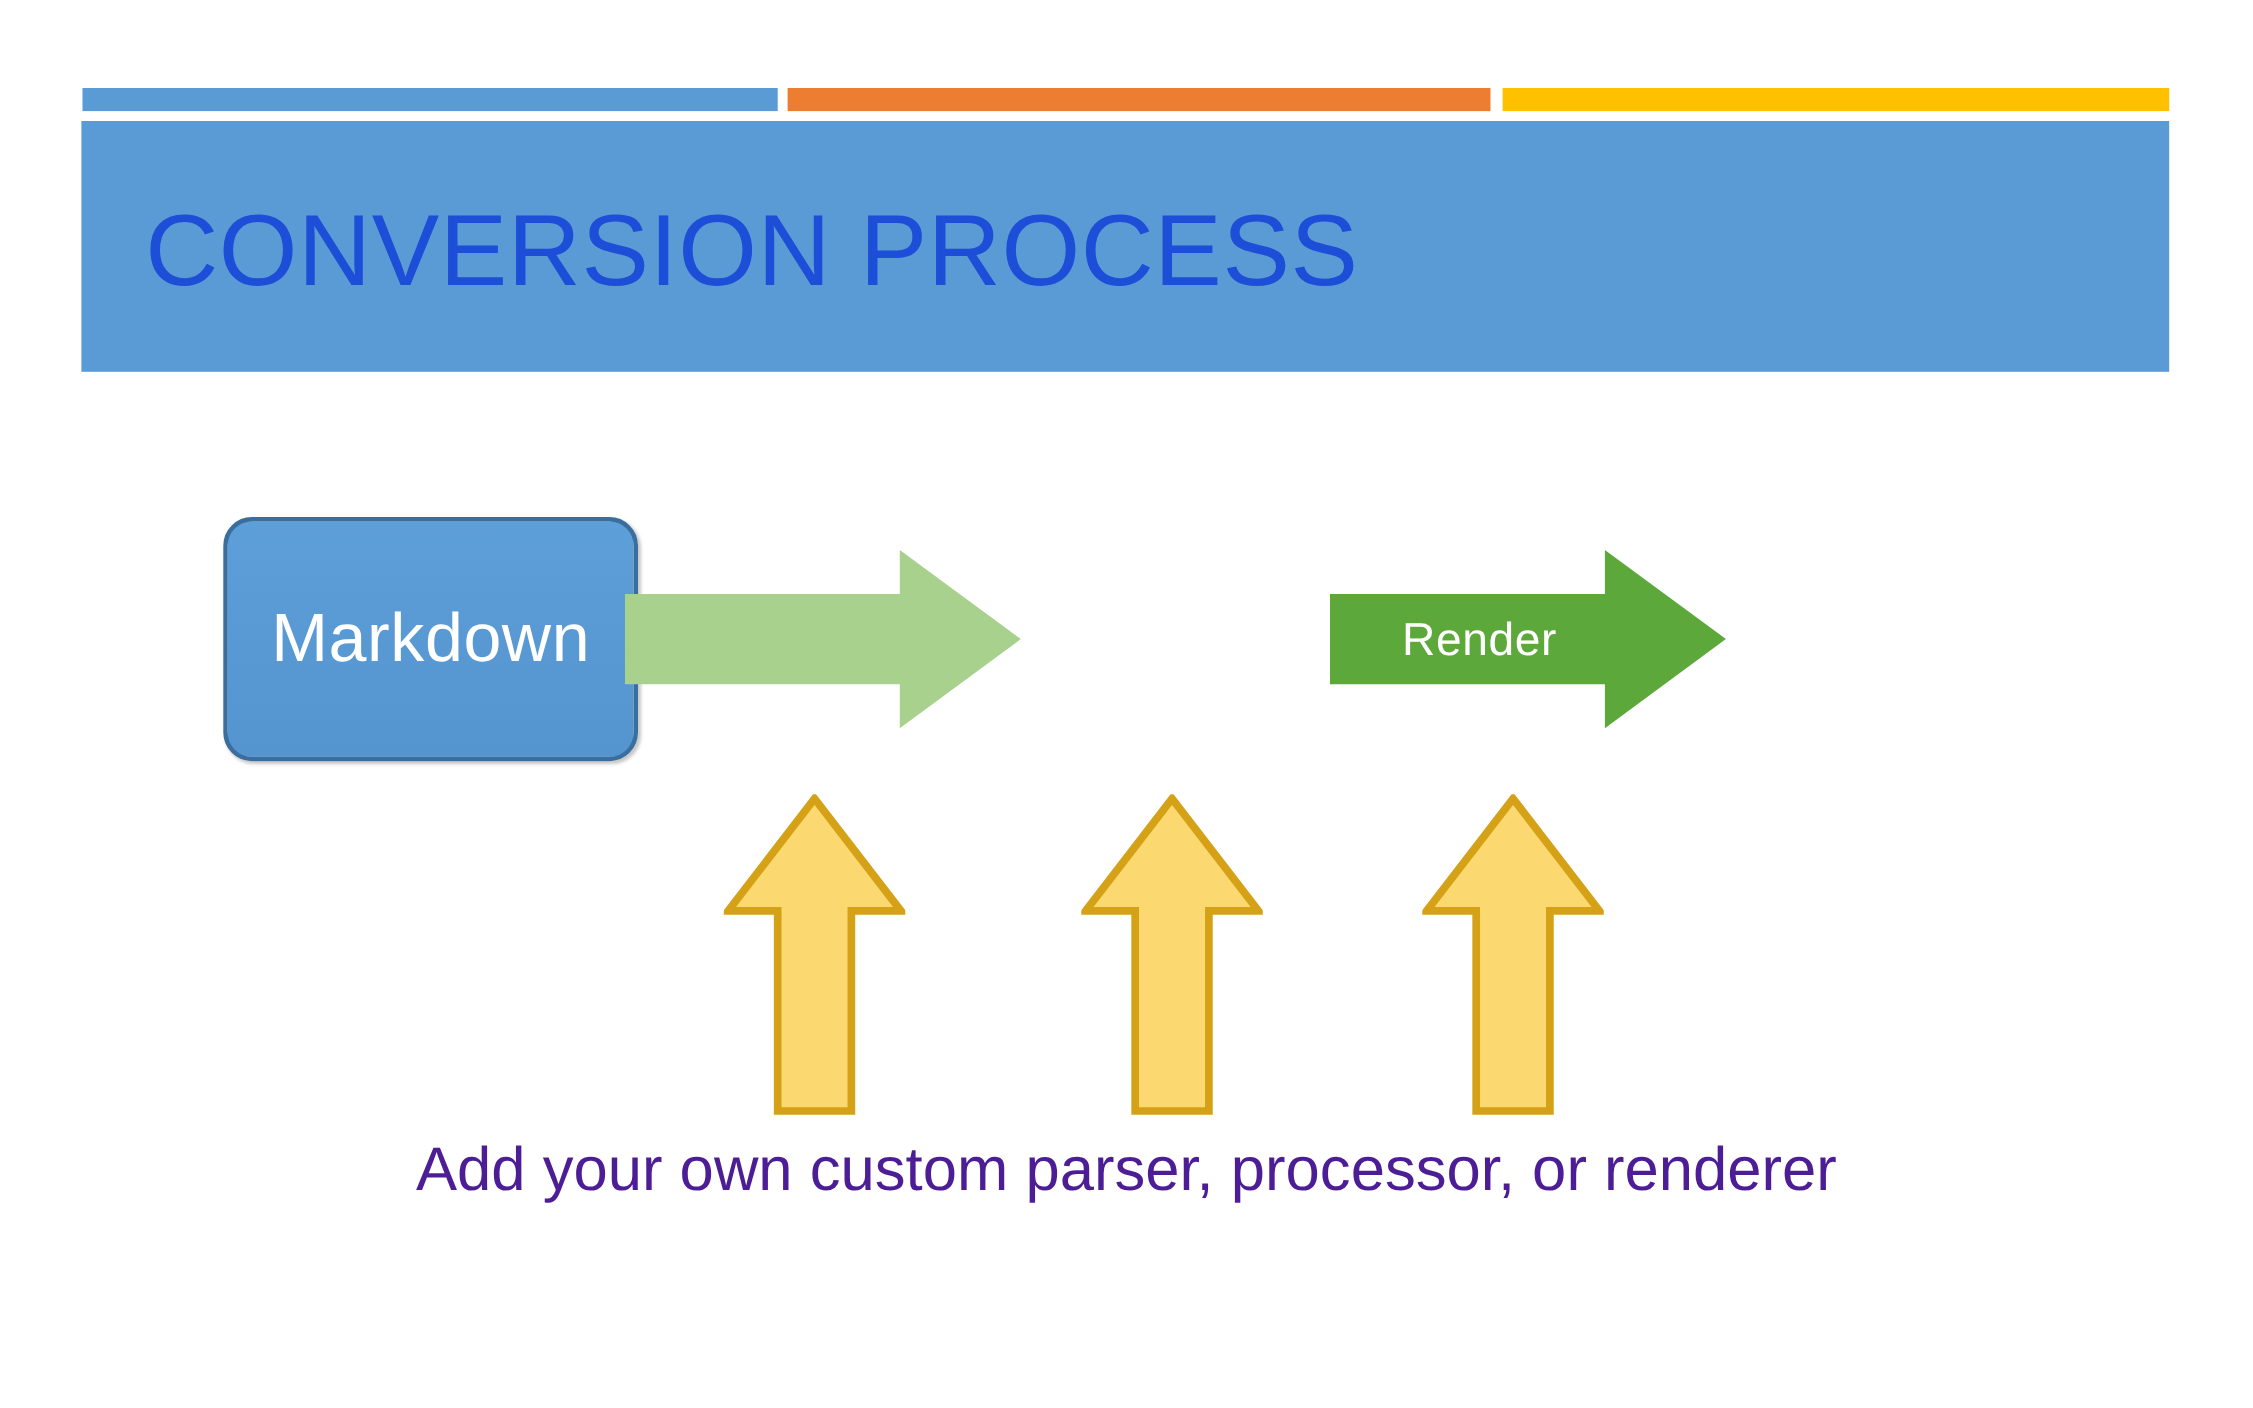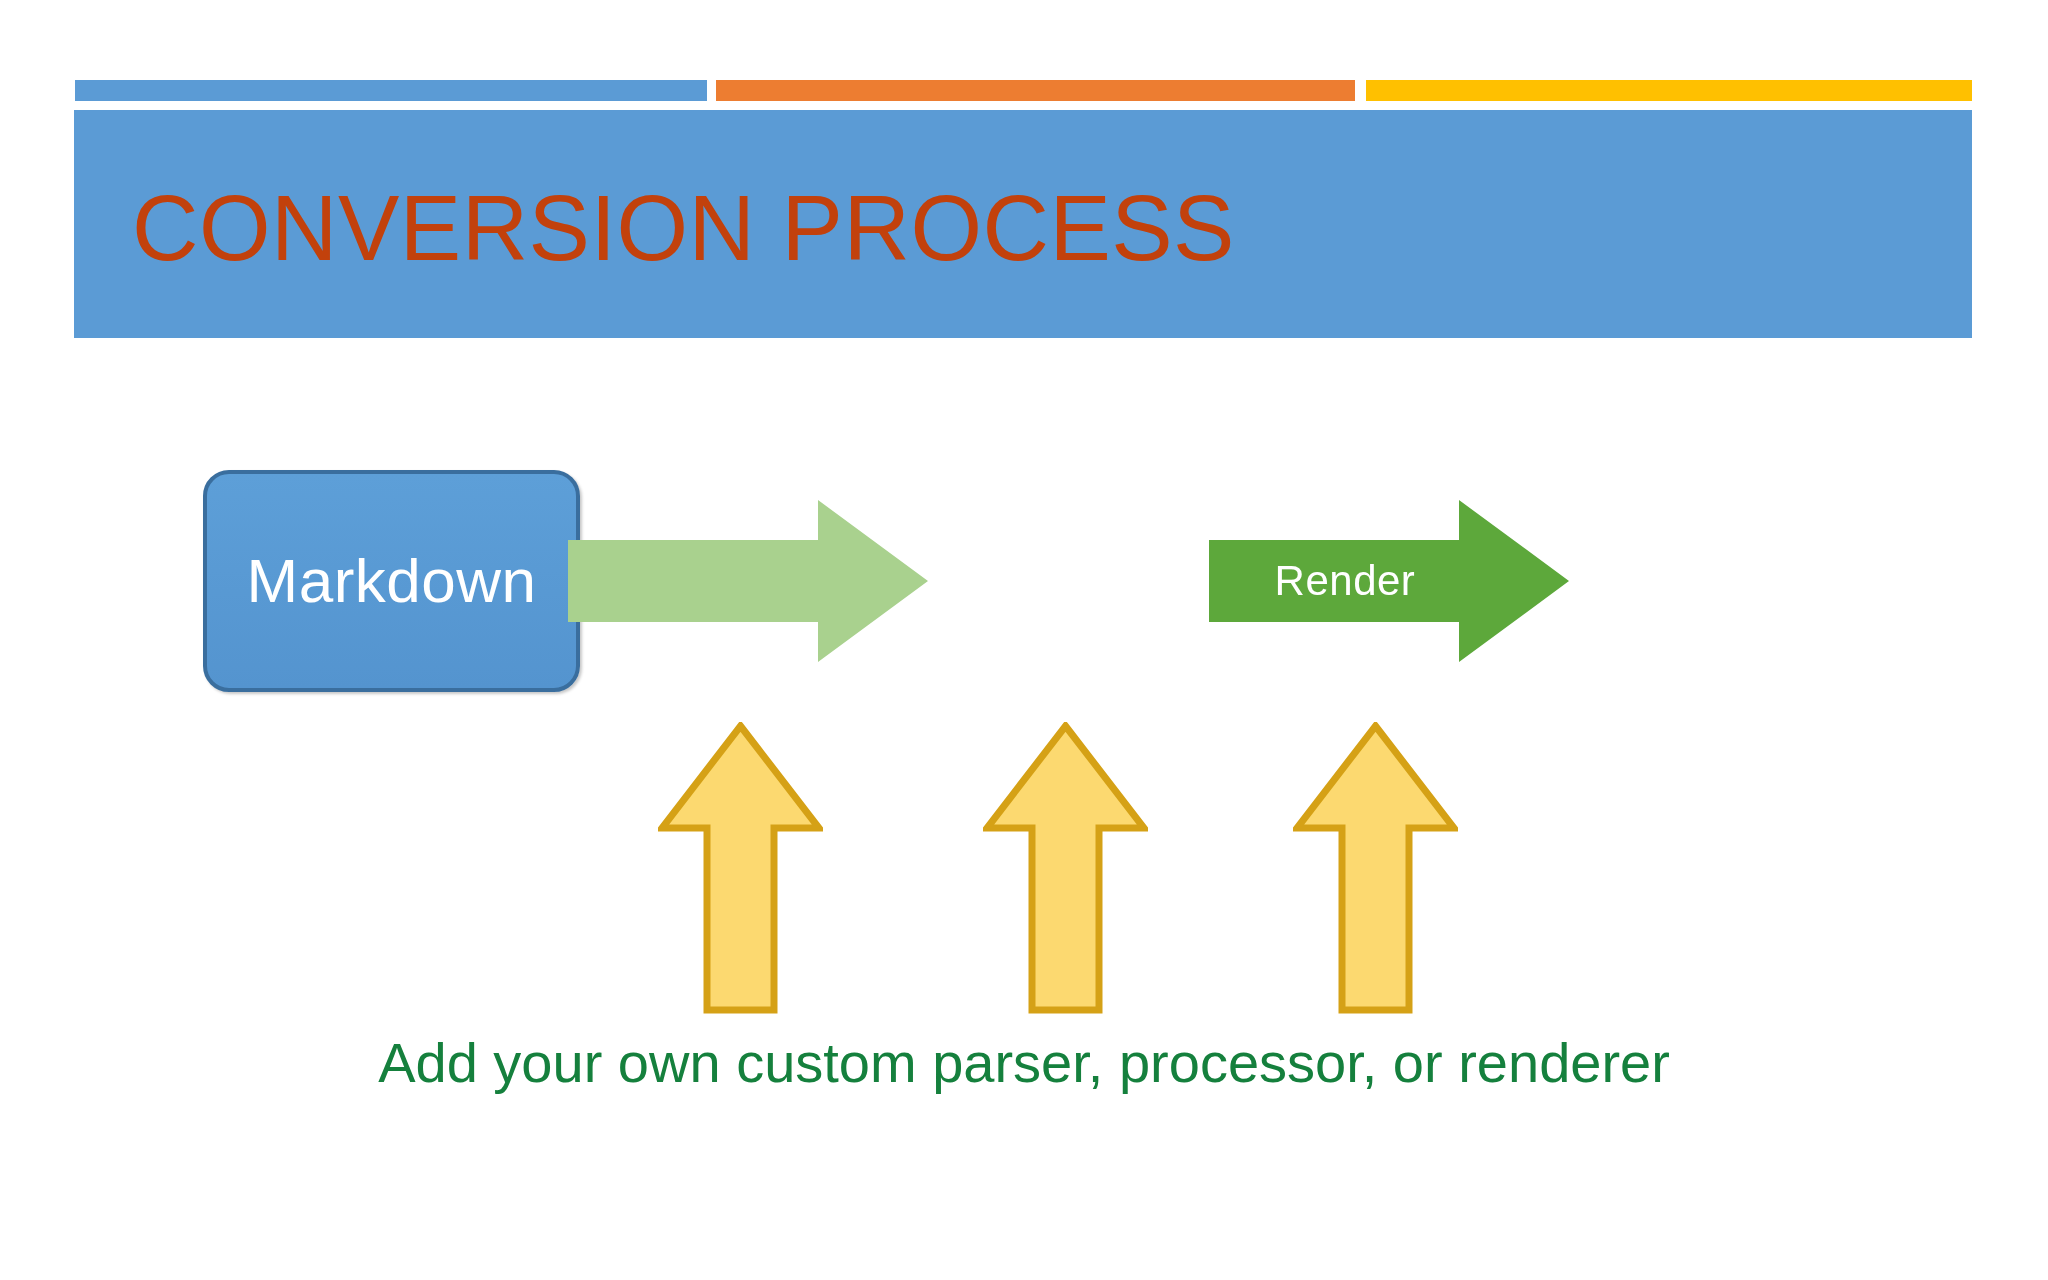--- a/index.html
+++ b/index.html
@@ -34,21 +34,21 @@
     width: 1898px;
     height: 228px;
     background: #5b9bd5;
   }
   .title-text {
     position: absolute;
     left: 132px;
     top: 182px;
     font-size: 92px;
     line-height: 1;
-    color: #c2410c;
+    color: #1d4ed8;
     letter-spacing: 0.5px;
     font-weight: 400;
     white-space: nowrap;
   }
 
   
   .diagram { position: absolute; left: 0; top: 0; width: 2048px; height: 1280px; padding-left: 36px; }
 
   .proc-box {
     position: absolute;
@@ -112,21 +112,21 @@
   .v-arrow-2 { left: 983px; }
   .v-arrow-3 { left: 1293px; }
 
   
   .caption {
     position: absolute;
     left: 0;
     top: 1035px;
     width: 2048px;
     text-align: center;
-    color: #15803d;
+    color: #4c1d95;
     font-size: 56px;
     line-height: 1;
     font-weight: 400;
     letter-spacing: 0px;
   }
 </style>
 </head>
 <body>
 
 <div class="accent-bar accent-blue"></div>

